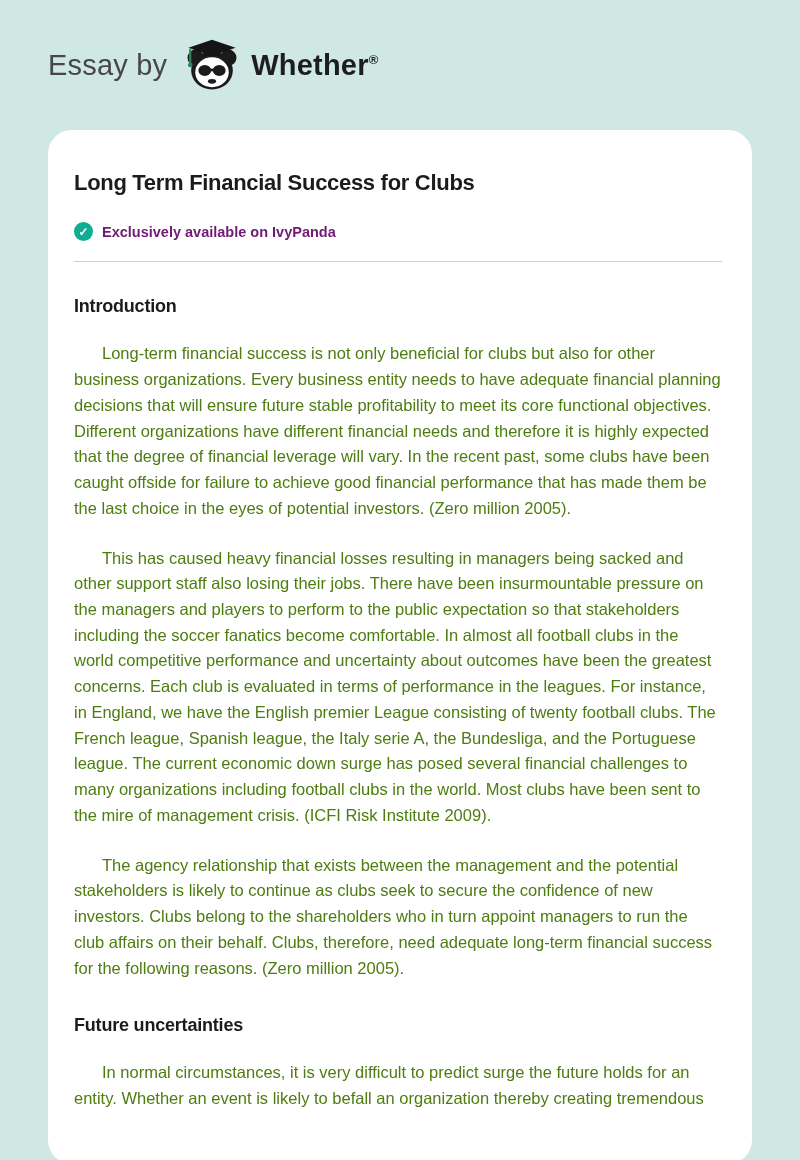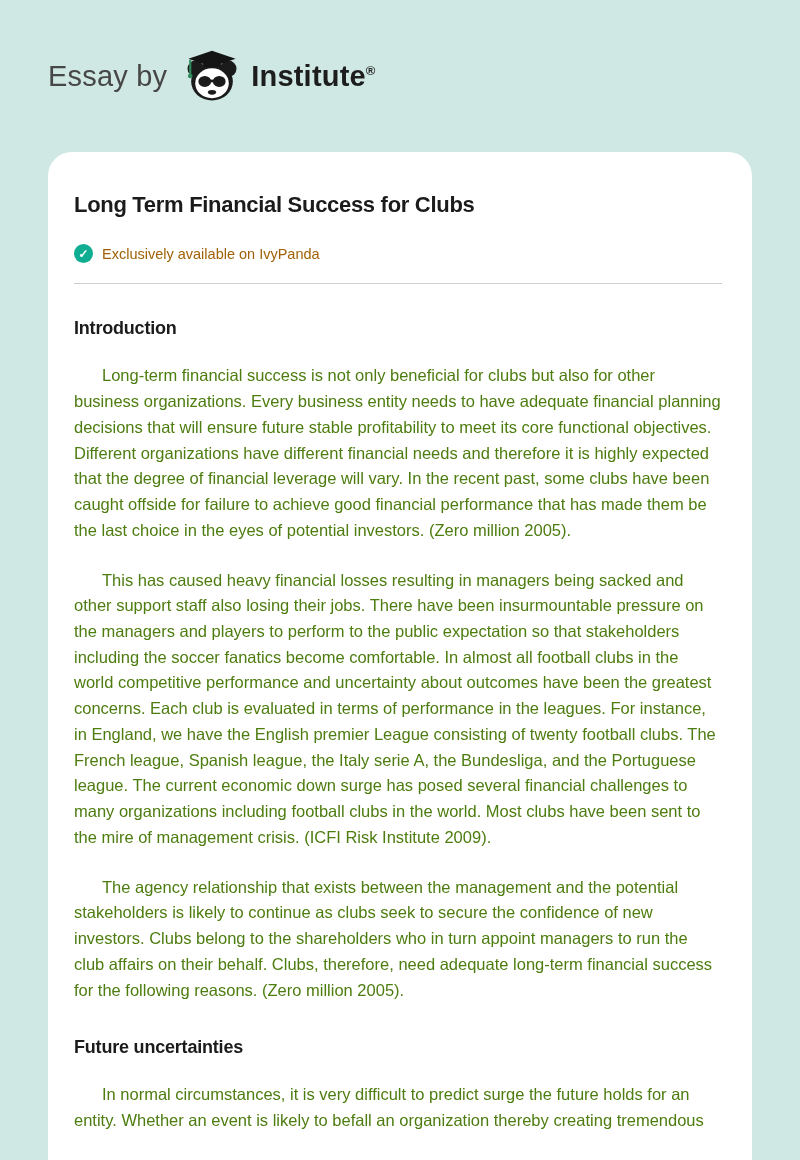--- a/index.html
+++ b/index.html
@@ -6,21 +6,21 @@
   html, body { width: 800px; }
   body {
     height: 1160px;
     background: #cfe8e3;
     font-family: "Liberation Sans", sans-serif;
     overflow: hidden;
   }
 
   
   .page-header {
-    height: 152px;
+    height: 130px;
     display: flex;
     align-items: center;
     padding-left: 48px;
     gap: 16px;
   }
   .essay-by {
     font-size: 29px;
     color: #474747;
     letter-spacing: 0.2px;
   }
@@ -73,22 +73,22 @@
     color: #ffffff;
     font-size: 12px;
     font-weight: 700;
     display: flex;
     align-items: center;
     justify-content: center;
     flex: 0 0 auto;
   }
   .badge-text {
     font-size: 14.5px;
-    font-weight: 400;
-    color: #a16207;
+    font-weight: 700;
+    color: #701a75;
   }
   .divider {
     border: none;
     border-top: 1px solid #cfcfcf;
     margin-top: 20px;
   }
   .section-heading {
     font-size: 18px;
     font-weight: 700;
     color: #1b1b1b;
@@ -124,21 +124,21 @@
 
         <ellipse cx="32" cy="50" rx="4.5" ry="2.6" fill="#1b1b1b"></ellipse>
 
         <polygon points="32,4 58,13 32,22 6,13" fill="#141414"></polygon>
         <rect x="23" y="15" width="18" height="7" fill="#141414"></rect>
 
         <path d="M8 14 L8 30" stroke="#2e8a5e" stroke-width="2.4" fill="none"></path>
         <circle cx="8" cy="32" r="2.6" fill="#2e8a5e"></circle>
       </svg>
     </span>
-    <span class="brand"><span>Institute</span><sup>®</sup></span>
+    <span class="brand"><span>Whether</span><sup>®</sup></span>
   </span>
 </header>
 
 <main class="card">
   <h1 class="doc-title">Long Term Financial Success for Clubs</h1>
 
   <div class="badge-row">
     <span class="check-circle">
         <span>✓</span>
       </span>

